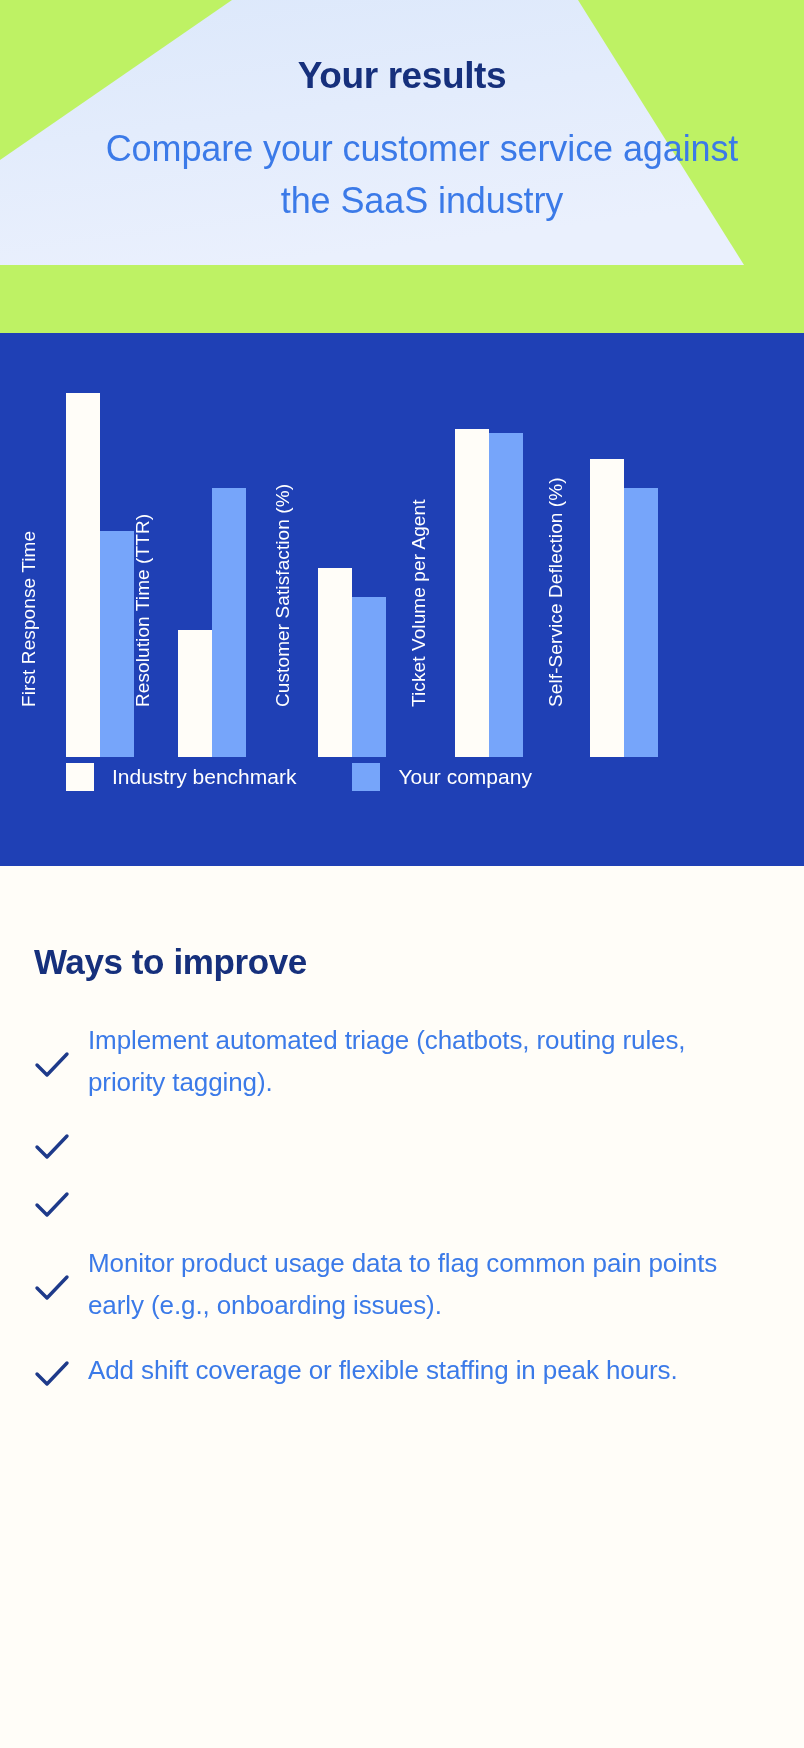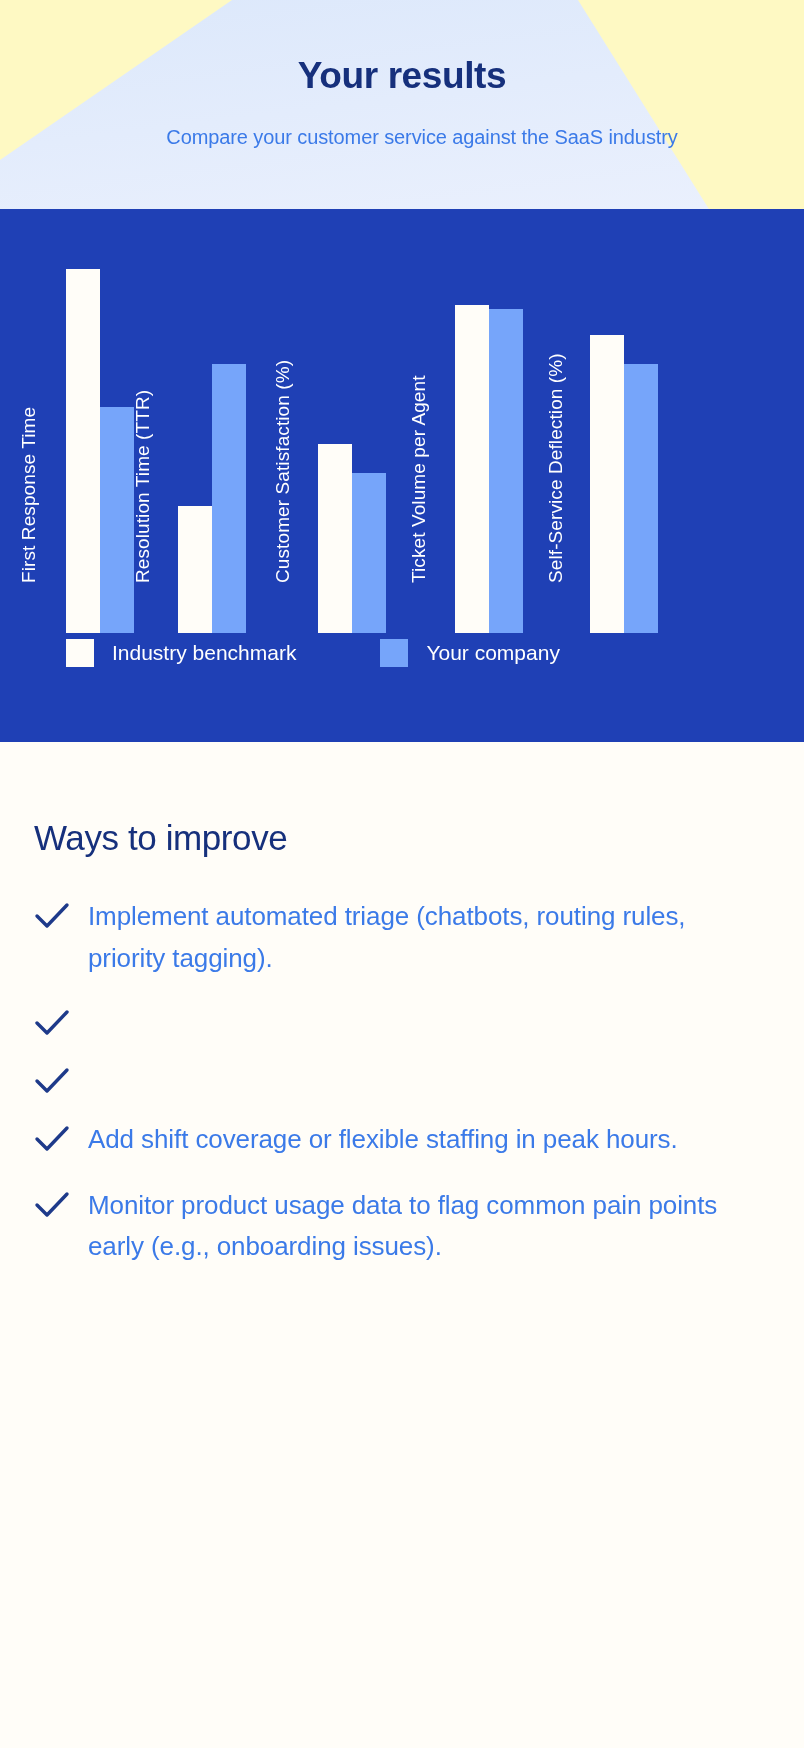--- a/index.html
+++ b/index.html
@@ -15,22 +15,22 @@
     width: 804px;
     height: 1748px;
     background: #FFFDF8;
     overflow: hidden;
   }
 
   
   .header {
     position: relative;
     width: 804px;
-    height: 209px;
-    background: #fef9c3;
+    height: 333px;
+    background: #bef264;
     overflow: hidden;
   }
   .header-shape {
     position: absolute;
     inset: 0;
     width: 804px;
     height: 265px;
   }
   .header-inner {
     position: relative;
@@ -40,21 +40,21 @@
   }
   .header-title {
     font-size: 37px;
     font-weight: 700;
     color: #16307C;
     letter-spacing: -0.4px;
     line-height: 1.1;
   }
   .header-sub {
     margin-top: 26px;
-    font-size: 20px;
+    font-size: 36px;
     font-weight: 400;
     color: #3B7AE8;
     line-height: 1.45;
     letter-spacing: -0.1px;
     padding: 0 60px;
     margin-left: 40px;
   }
 
   
   .chart-panel {
@@ -103,21 +103,21 @@
     left: 66px;
     top: 430px;
     display: flex;
     align-items: center;
     gap: 16px;
   }
   .legend-item {
     display: flex;
     align-items: center;
   }
-  .legend-item + .legend-item { margin-left: 68px; }
+  .legend-item + .legend-item { margin-left: 40px; }
   .legend-swatch {
     width: 28px;
     height: 28px;
     flex: none;
   }
   .legend-swatch.benchmark { background: #FFFDF8; }
   .legend-swatch.company   { background: #76A5FA; }
   .legend-label {
     margin-left: 18px;
     color: #FFFFFF;
@@ -127,29 +127,29 @@
 
   
   .improve {
     position: relative;
     width: 804px;
     padding: 76px 34px 0 34px;
     background: #FFFDF8;
   }
   .improve-title {
     font-size: 35px;
-    font-weight: 400;
+    font-weight: 700;
     color: #16307C;
     letter-spacing: -0.4px;
     margin-bottom: 38px;
   }
   .tips { list-style: none; }
   .tip {
     display: flex;
-    align-items: flex-start;
+    align-items: center;
     margin-bottom: 24px;
   }
   .tip-check {
     flex: none;
     width: 54px;
     padding-top: 6px;
     display: flex;
     justify-content: flex-start;
   }
   .tip-text {
@@ -245,26 +245,26 @@
               <path d="M3 14 L13 24 L33 3" stroke="#1E3A8A" stroke-width="3.4" stroke-linecap="round" stroke-linejoin="round"></path>
             </svg>
           </span>
         </li>
         <li class="tip">
           <span class="tip-check">
             <svg width="36" height="28" viewBox="0 0 36 28" fill="none">
               <path d="M3 14 L13 24 L33 3" stroke="#1E3A8A" stroke-width="3.4" stroke-linecap="round" stroke-linejoin="round"></path>
             </svg>
           </span>
+          <span class="tip-text">Monitor product usage data to flag common pain points early (e.g., onboarding issues).</span>
+        </li>
+        <li class="tip">
+          <span class="tip-check">
+            <svg width="36" height="28" viewBox="0 0 36 28" fill="none">
+              <path d="M3 14 L13 24 L33 3" stroke="#1E3A8A" stroke-width="3.4" stroke-linecap="round" stroke-linejoin="round"></path>
+            </svg>
+          </span>
           <span class="tip-text">Add shift coverage or flexible staffing in peak hours.</span>
-        </li>
-        <li class="tip">
-          <span class="tip-check">
-            <svg width="36" height="28" viewBox="0 0 36 28" fill="none">
-              <path d="M3 14 L13 24 L33 3" stroke="#1E3A8A" stroke-width="3.4" stroke-linecap="round" stroke-linejoin="round"></path>
-            </svg>
-          </span>
-          <span class="tip-text">Monitor product usage data to flag common pain points early (e.g., onboarding issues).</span>
         </li>
       </ul>
   </div>
 
 </div>
 
 </body></html>

